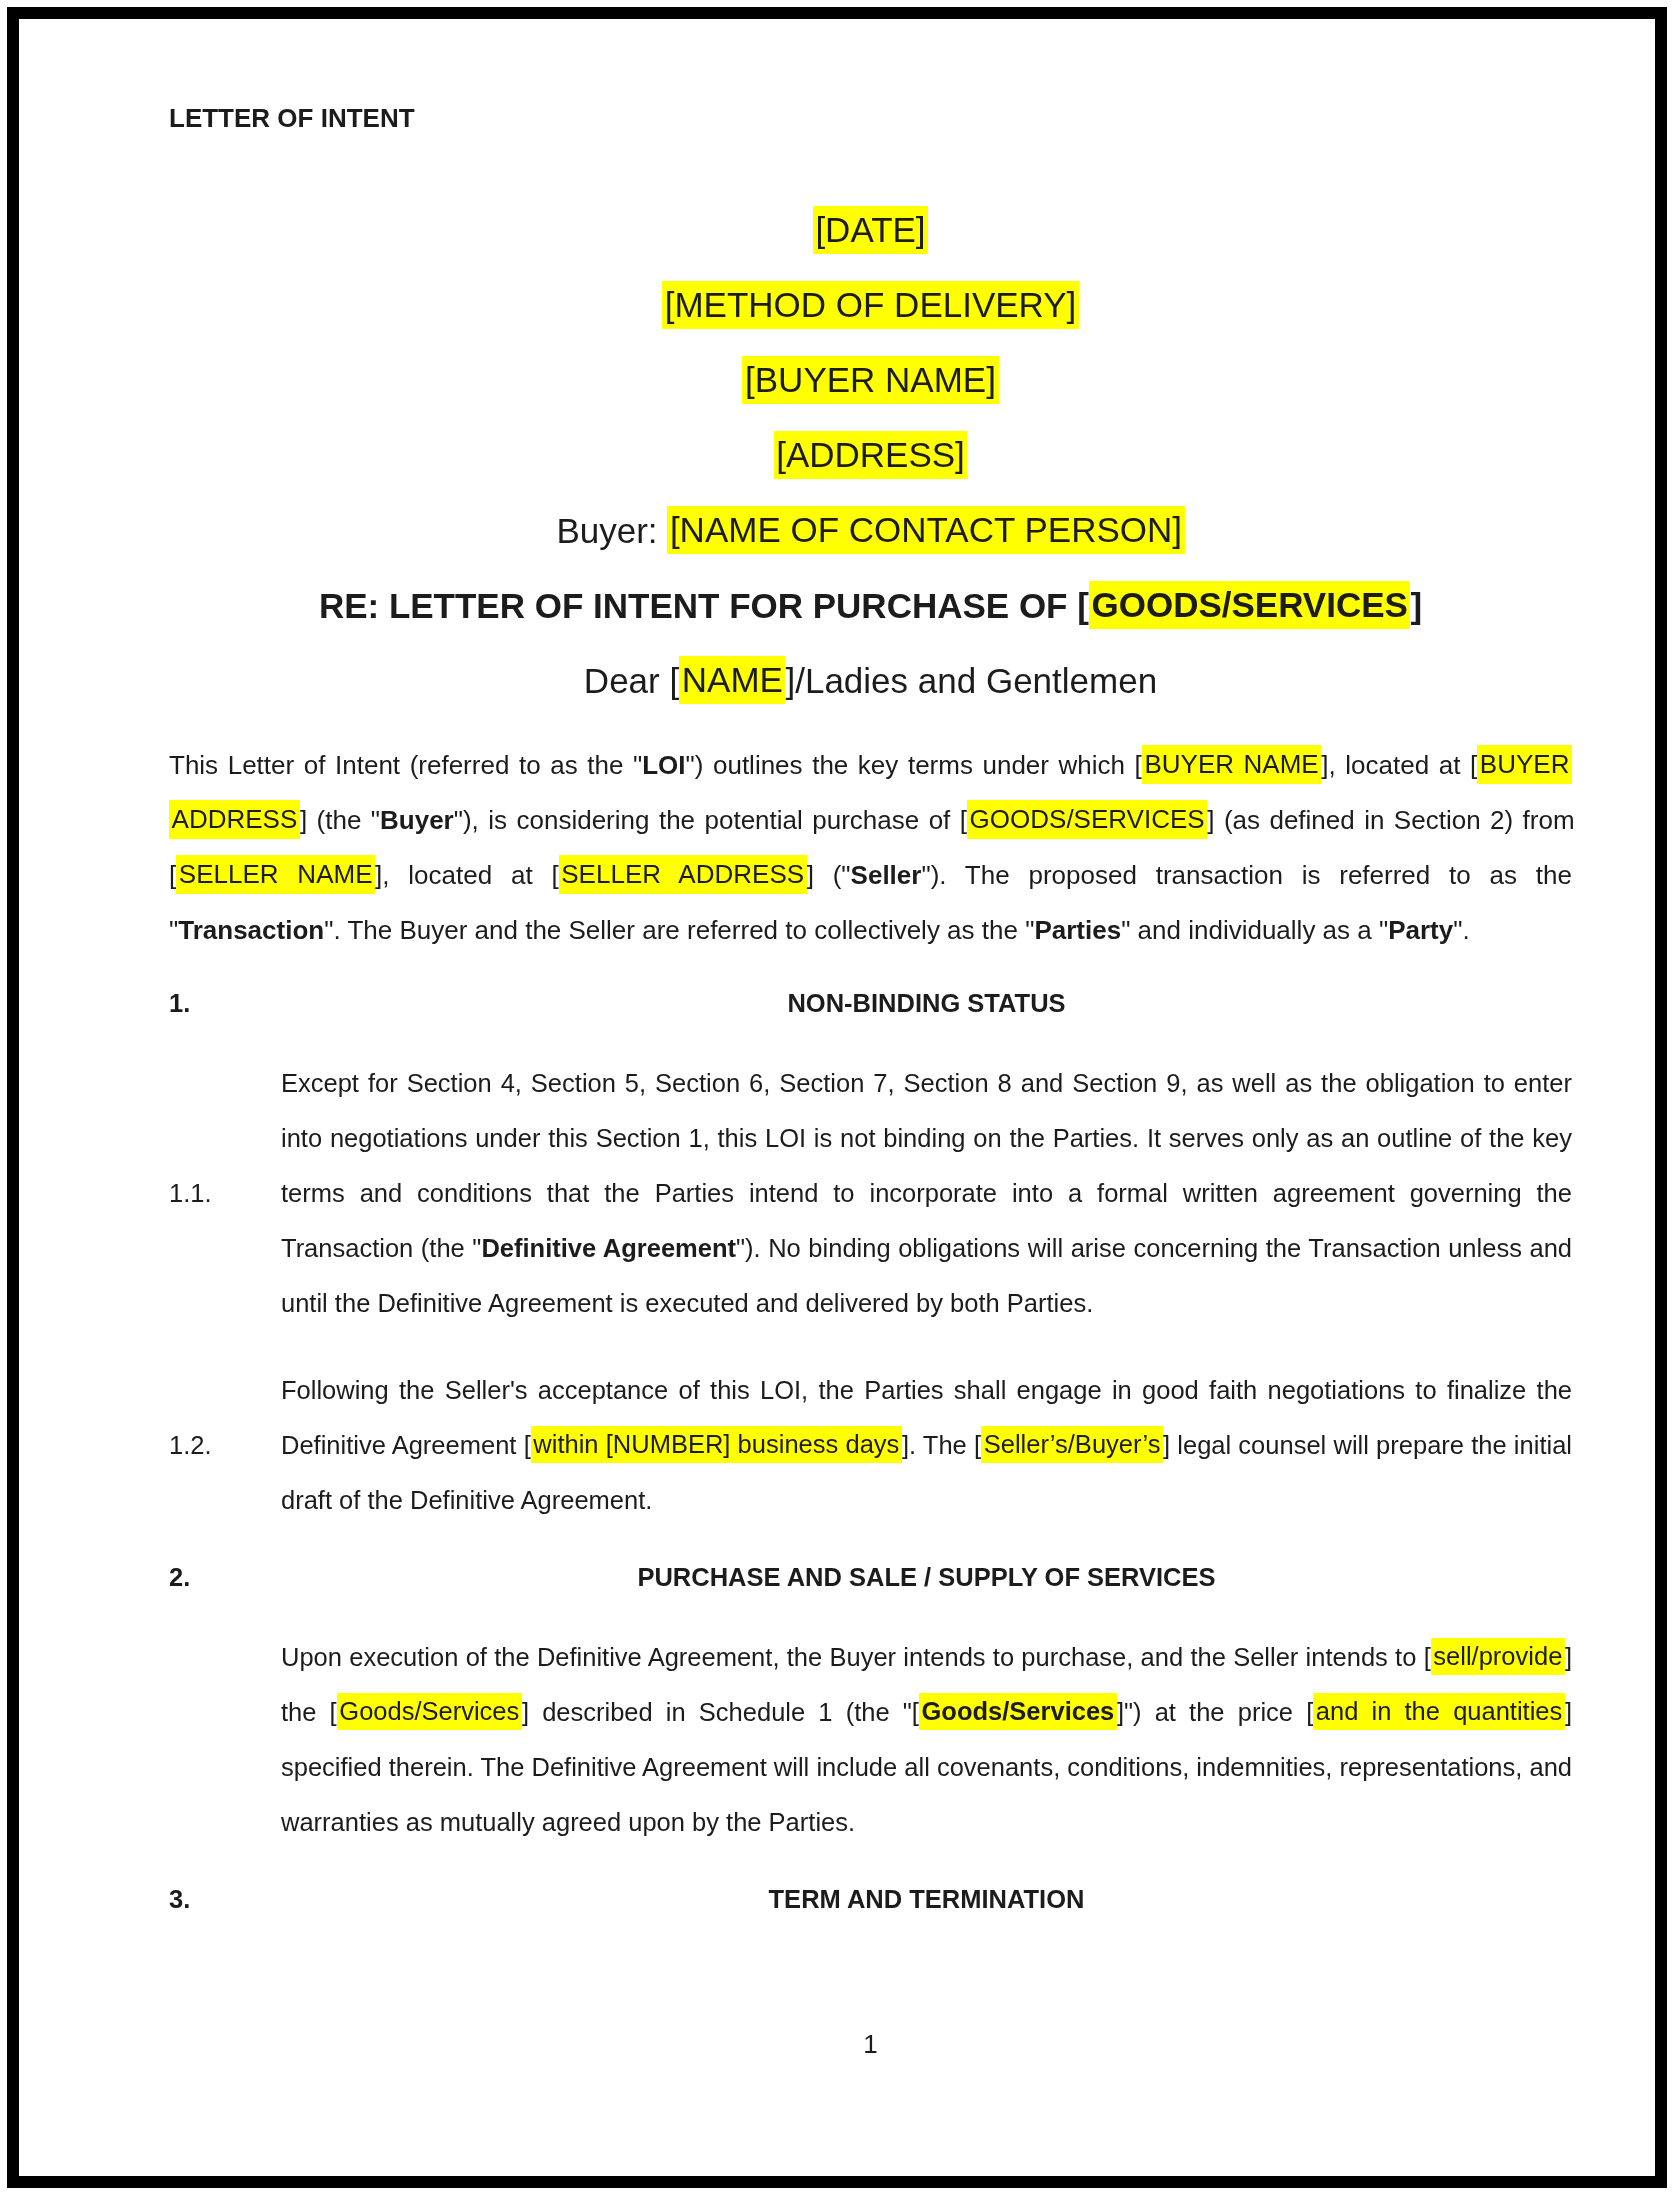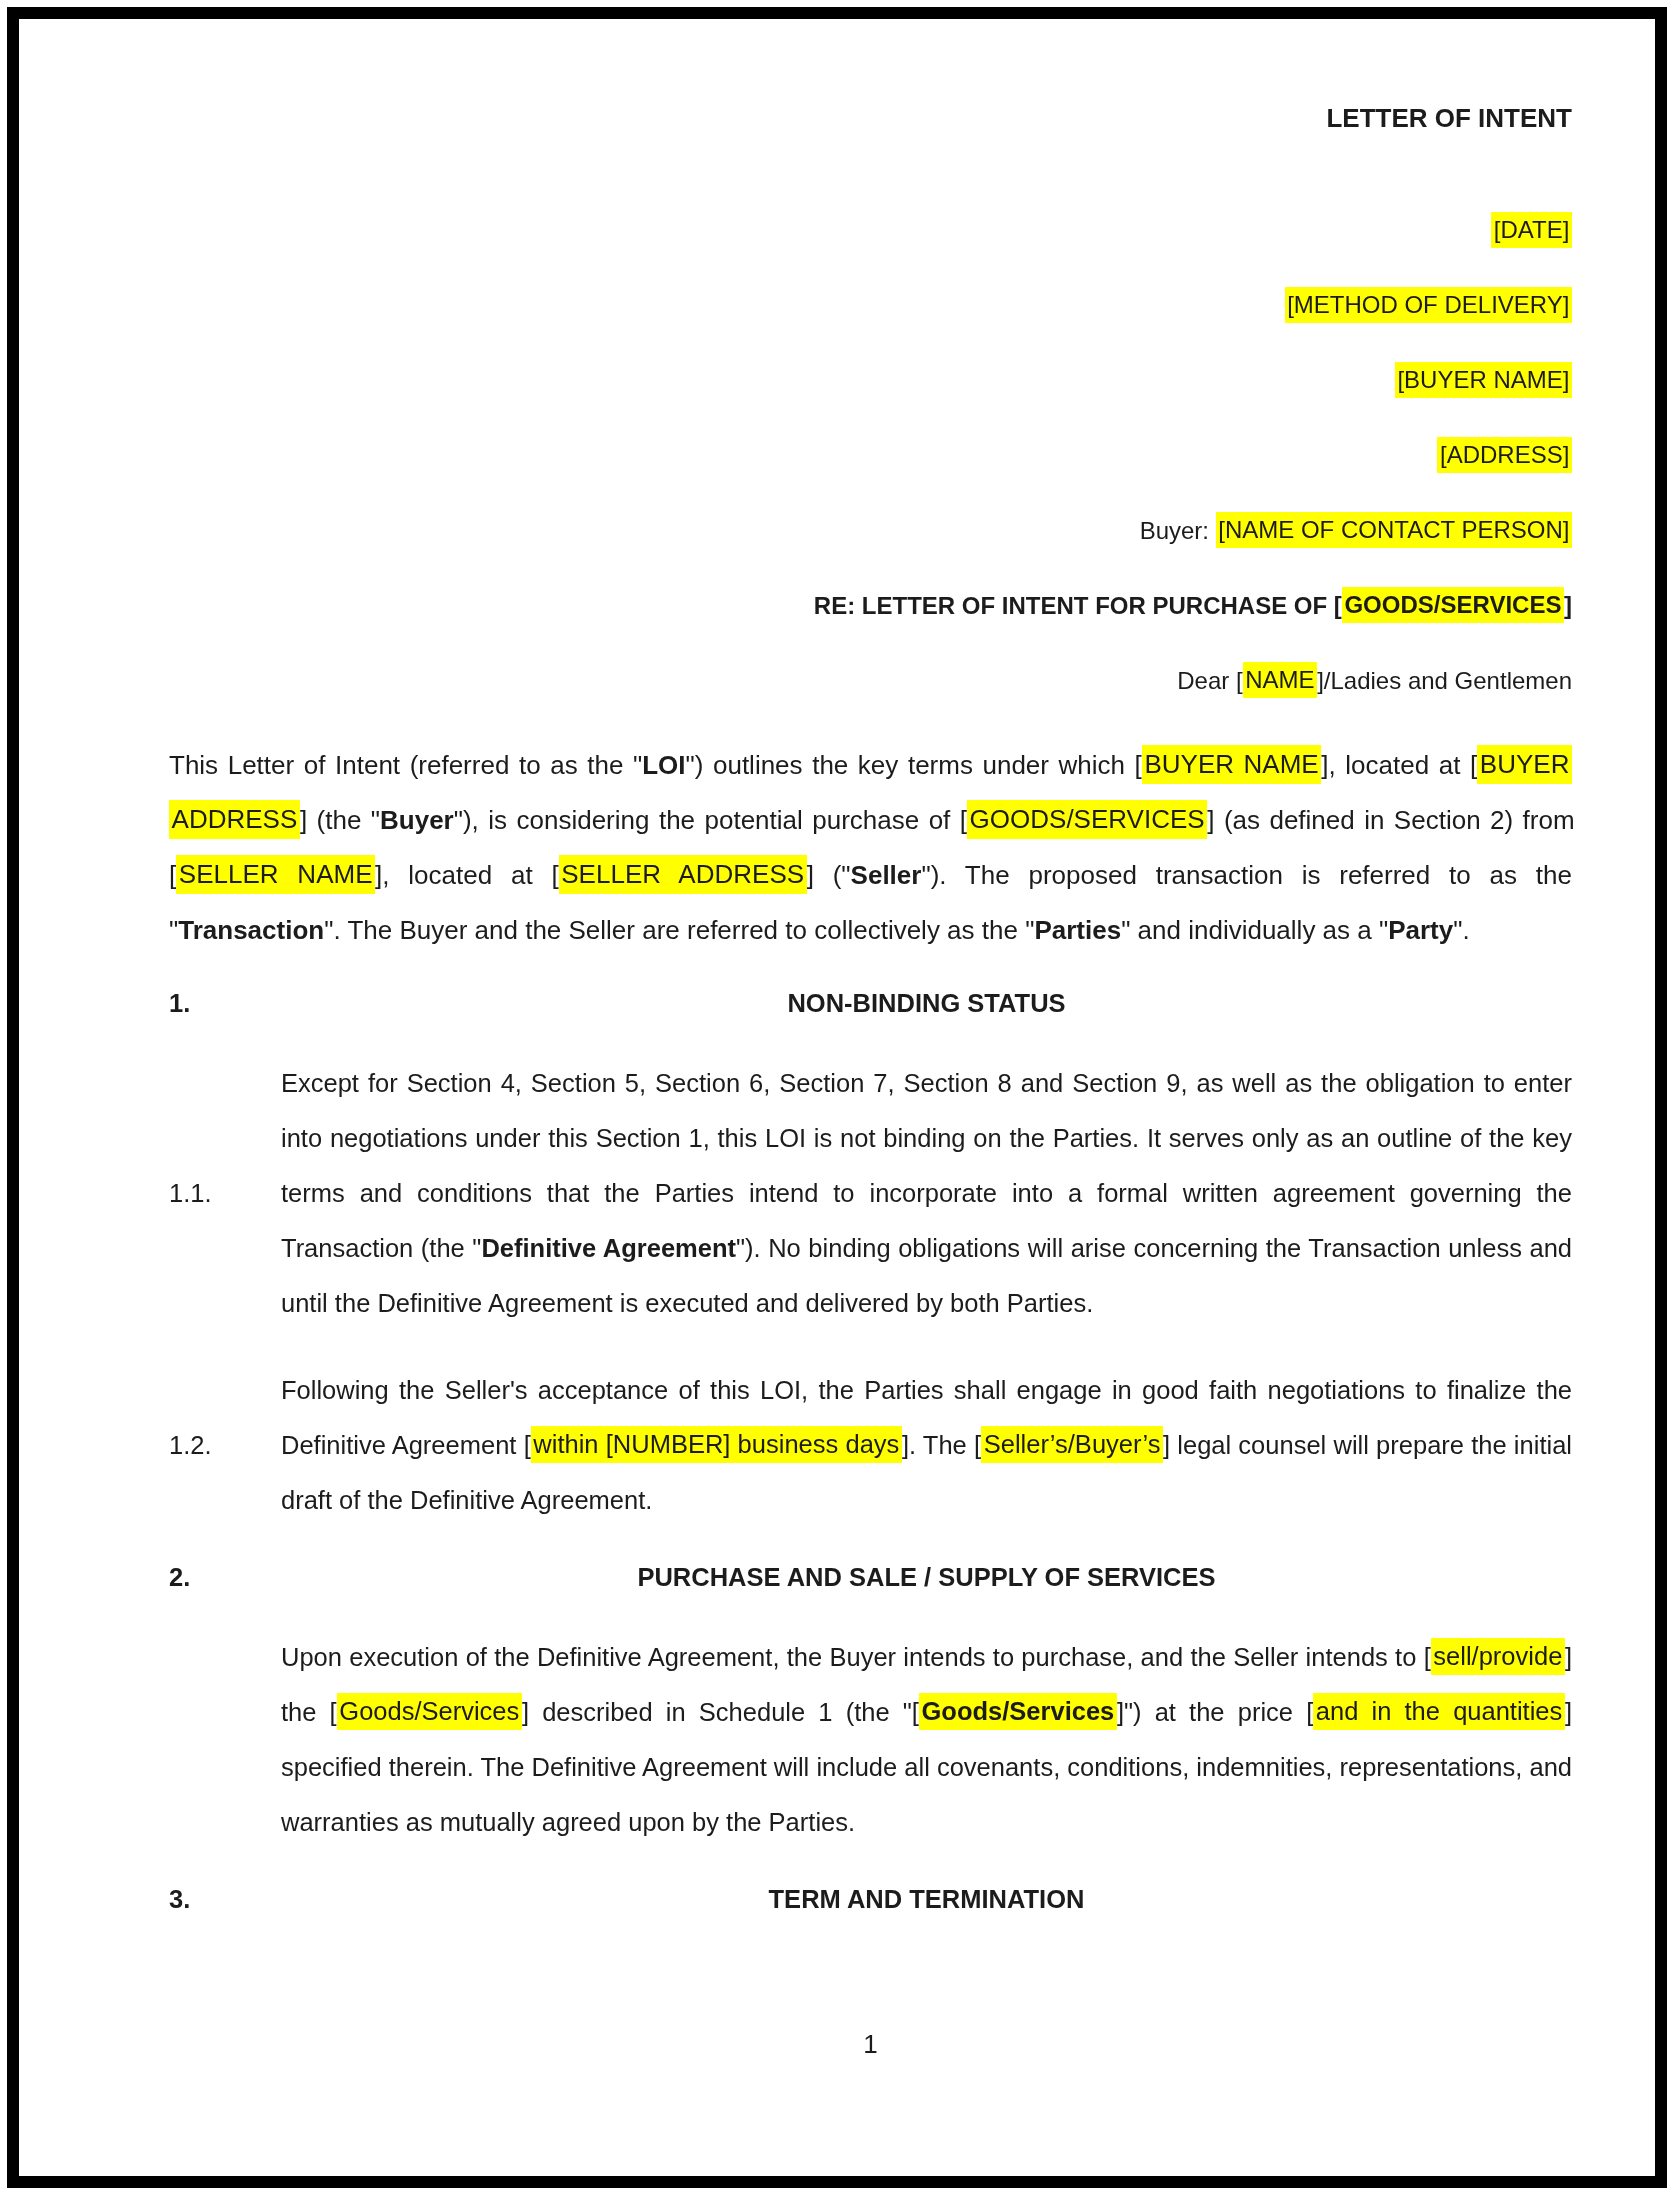--- a/index.html
+++ b/index.html
@@ -20,30 +20,30 @@
   }
   .content {
     position: absolute;
     left: 169px;
     top: 17.6px;
     width: 1403px;
   }
   .title {
     margin-top: 84px;
     margin-bottom: 79px;
-    text-align: right;
+    text-align: left;
     font-weight: 700;
     font-size: 26px;
     line-height: 32px;
   }
   .addr {
-    font-size: 24px;
+    font-size: 35px;
     line-height: 35px;
     margin-bottom: 40px;
-    text-align: right;
+    text-align: center;
   }
   .re-line { font-weight: 700; }
   .hl {
     background: #ffff00;
     padding: 4.4px 2.6px;
     box-decoration-break: clone;
     -webkit-box-decoration-break: clone;
   }
   .b { font-weight: 700; }
   .para {

